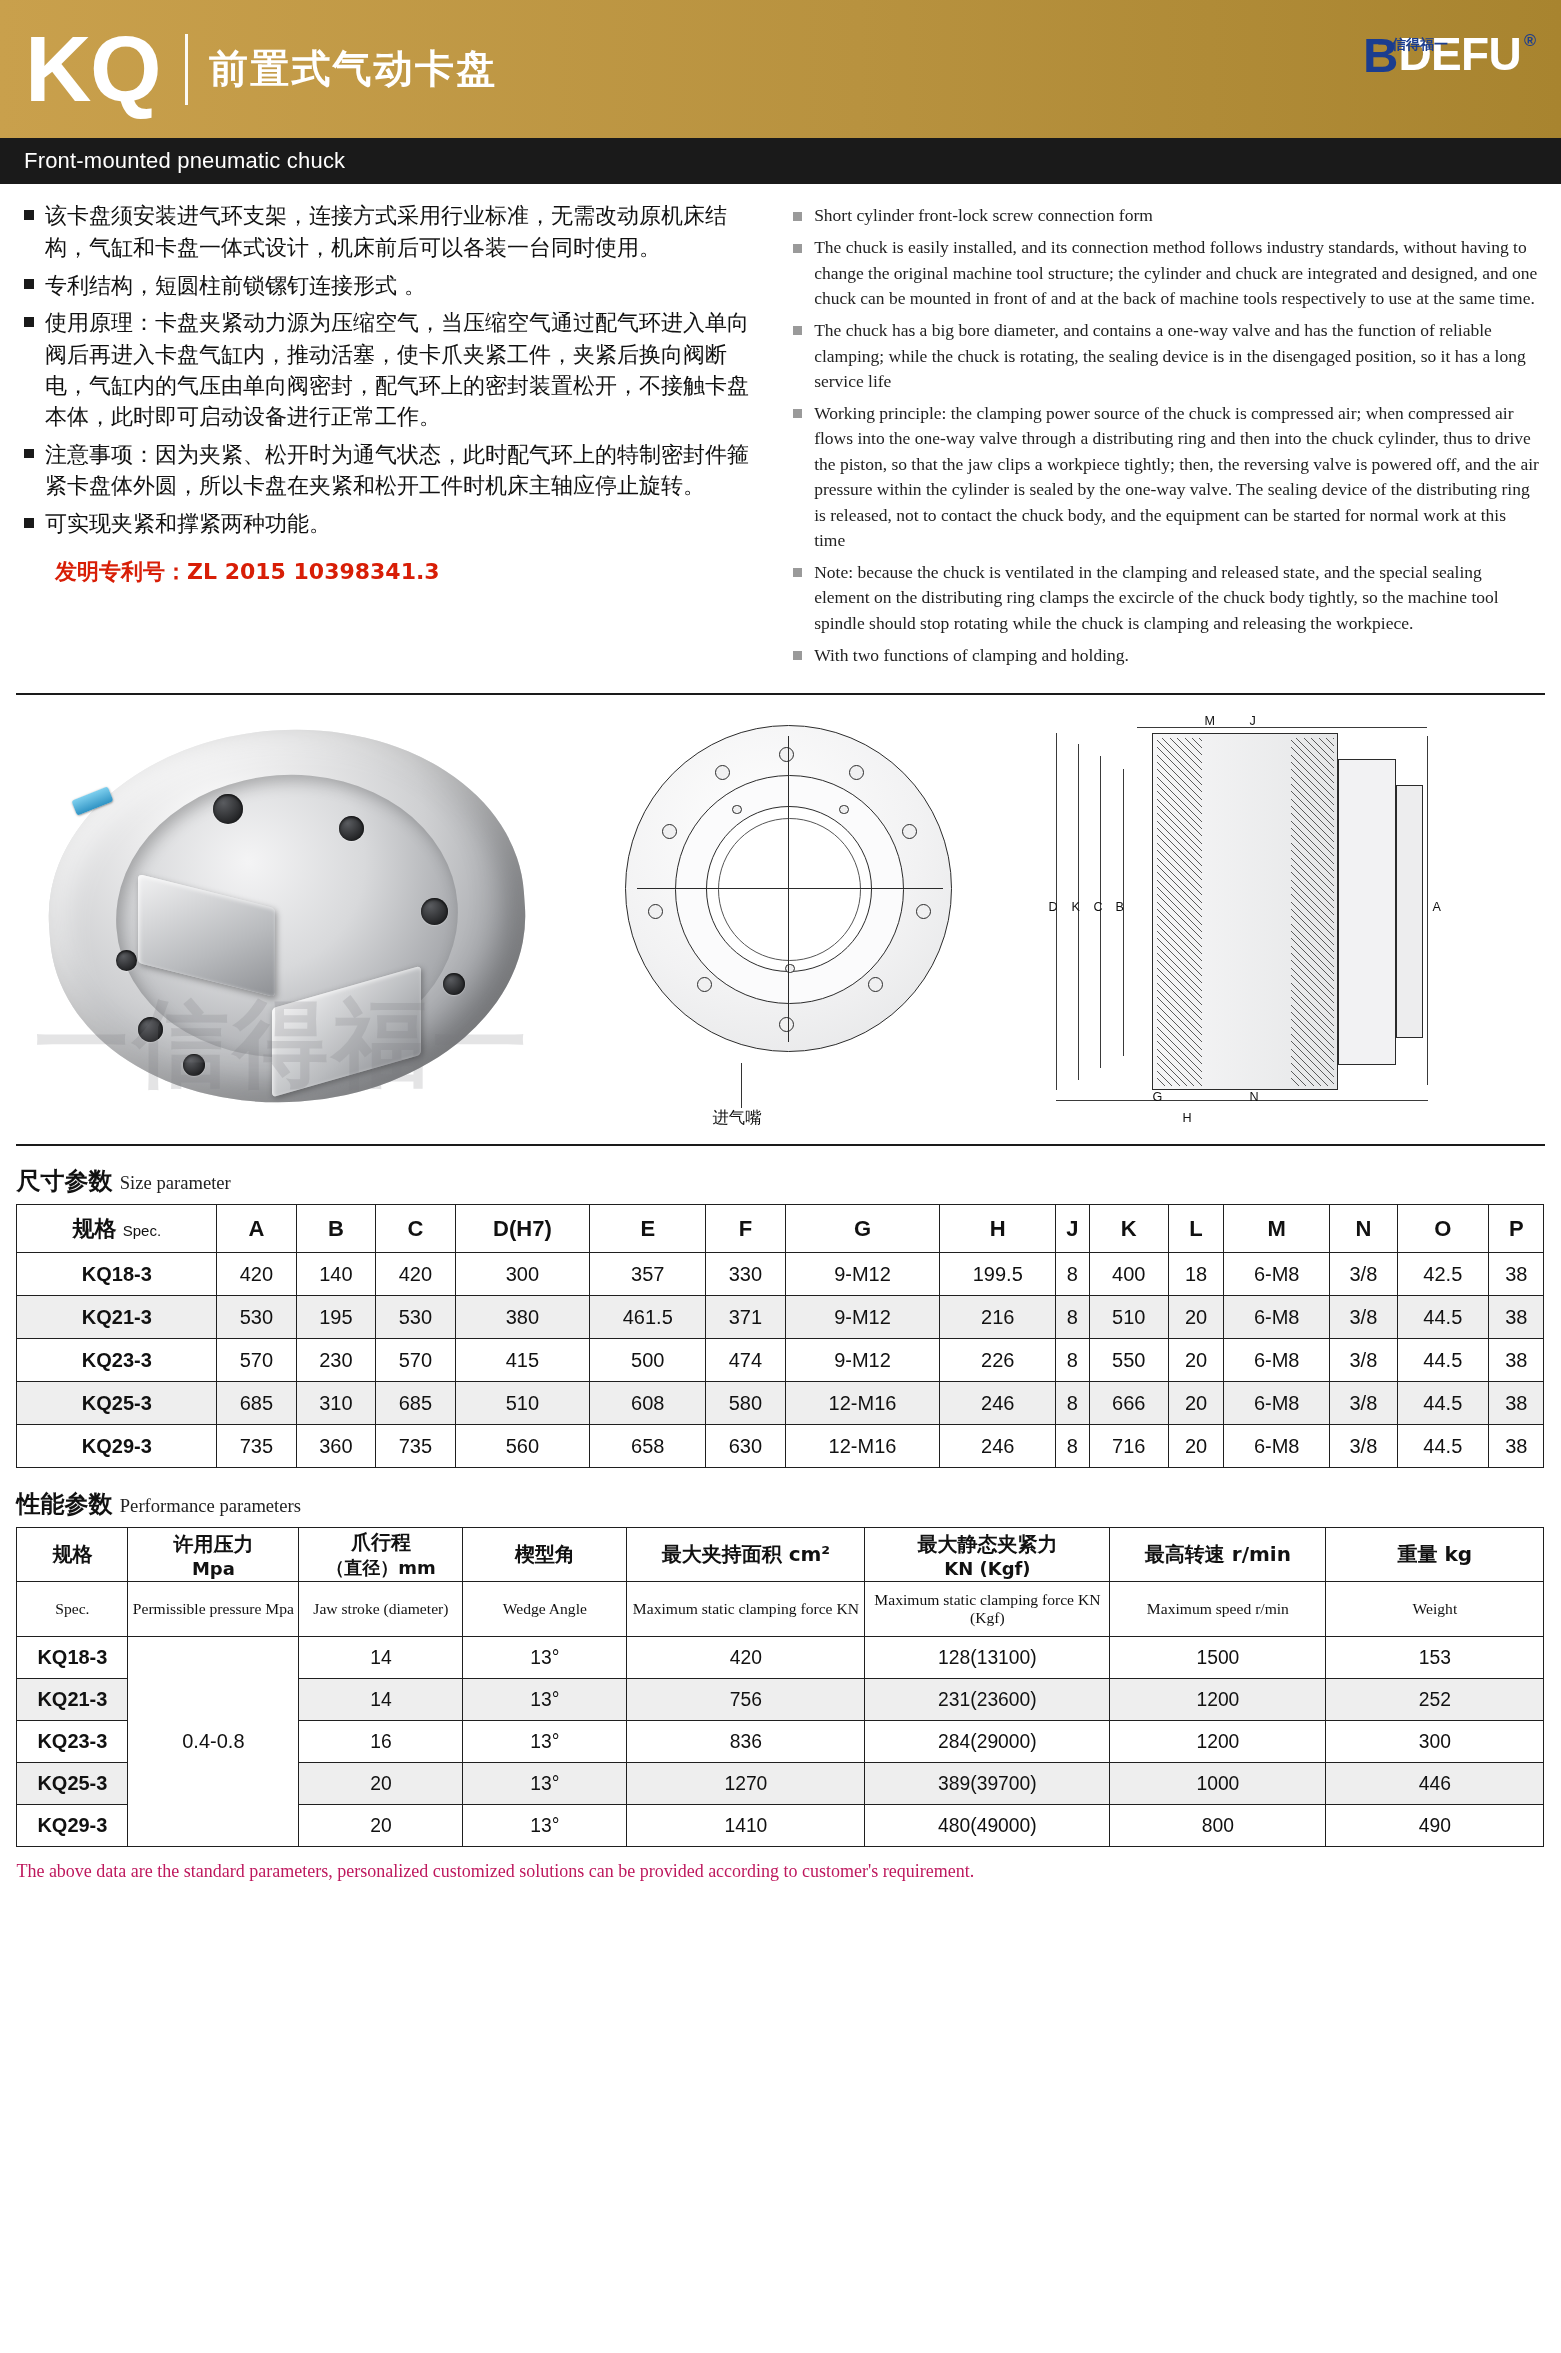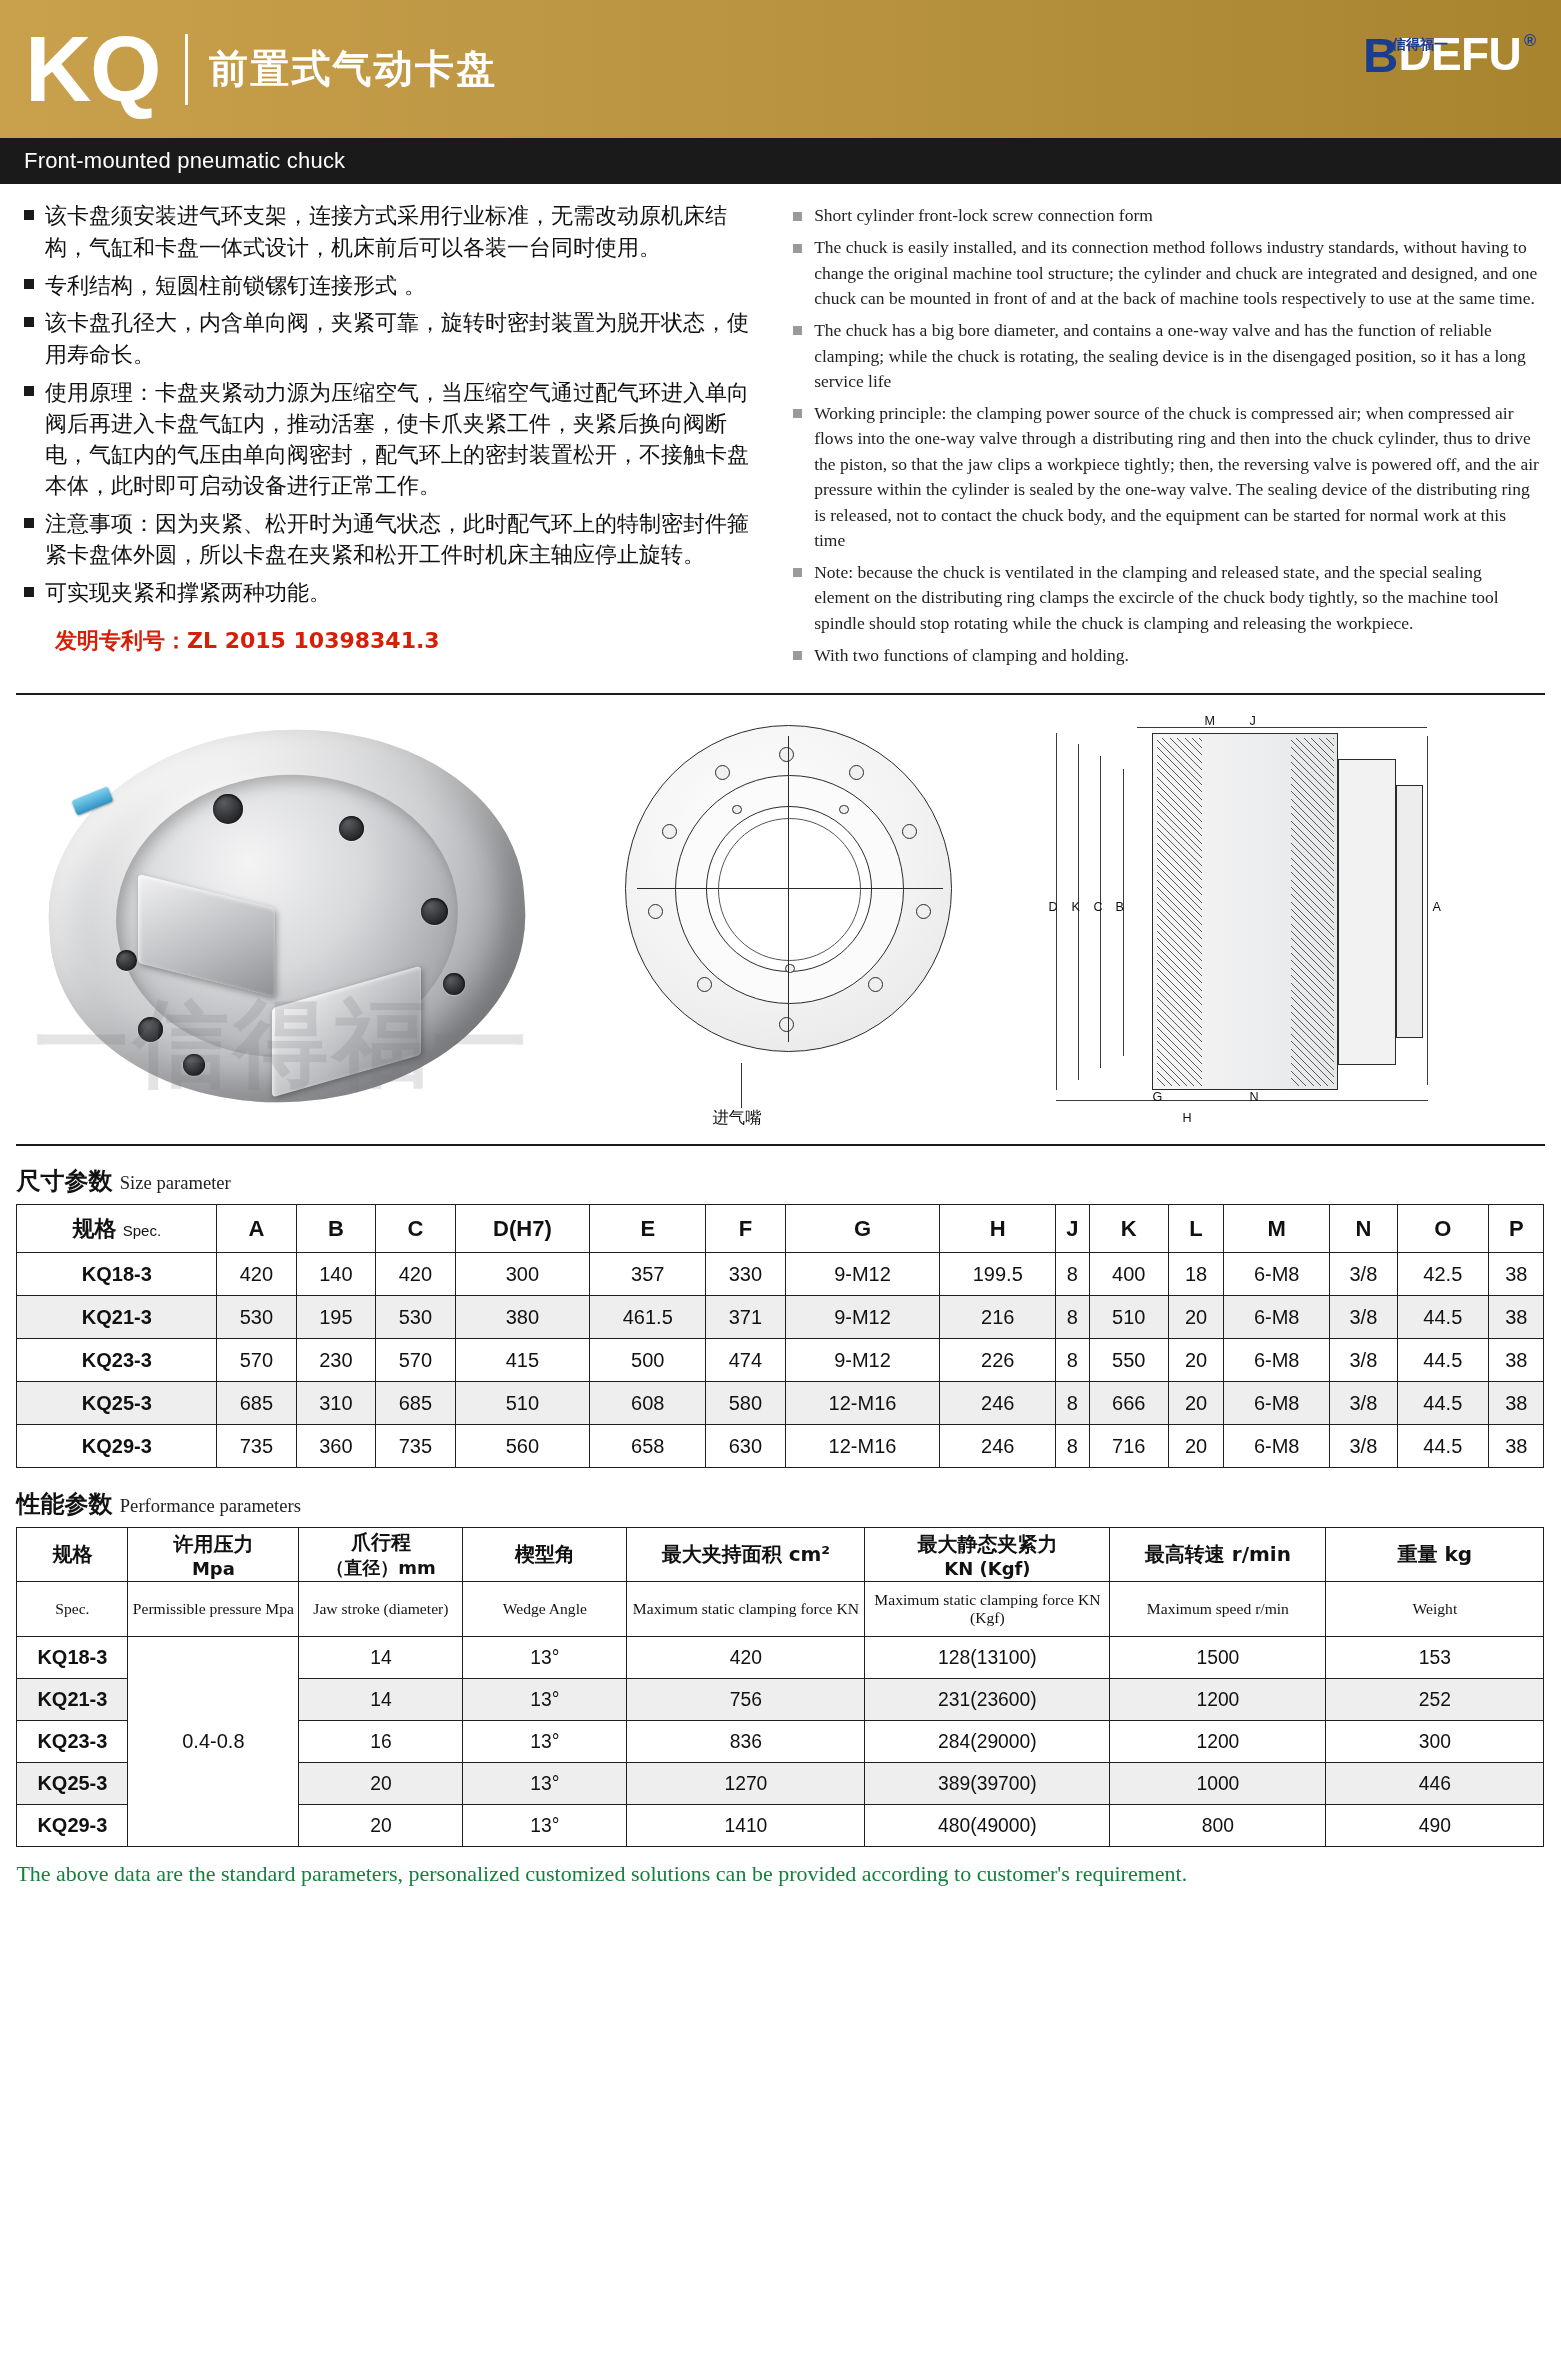--- a/index.html
+++ b/index.html
@@ -222,21 +222,21 @@
   .tbl-perf .r1 th .sub { display:block; font-size: 18px; font-weight:700;}
   .tbl-perf .r2 th { height: 55px; font-size: 15.6px; font-weight:400; font-family:"Liberation Serif", serif; line-height:1.15;}
   .tbl-perf td { height: 42px; }
   .tbl-perf tbody tr:nth-child(even) td { background:#eeeeee; }
   .tbl-perf td.spec { font-weight:700; font-size:20px; }
   .tbl-perf td.press { font-size: 20px; text-align: center; }
 
   
   .note { padding: 12px 16.4px 0 16.4px; }
   .note .cn { font-size: 19.3px; color:#111; font-family:"DejaVu Sans", sans-serif; font-weight:500;}
-  .note .en { font-size: 22px; color:#15803d; font-family:"Liberation Serif", serif; margin-top:1.5px;}
+  .note .en { font-size: 18px; color:#be185d; font-family:"Liberation Serif", serif; margin-top:1.5px;}
 </style>
 </head>
 <body>
 
 <div class="page">
 
   <div class="header">
     <div class="header-left">
       <div class="kq-logo">KQ</div>
       <div class="header-divider"></div>
@@ -252,21 +252,20 @@
 
   <div class="subheader">
     <span>Front-mounted pneumatic chuck</span>
   </div>
 
   <div class="features">
     <div class="col-cn">
       <ul class="bullets">
         <li>该卡盘须安装进气环支架，连接方式采用行业标准，无需改动原机床结构，气缸和卡盘一体式设计，机床前后可以各装一台同时使用。</li>
         <li>专利结构，短圆柱前锁镙钉连接形式 。</li>
-        <li>该卡盘孔径大，内含单向阀，夹紧可靠，旋转时密封装置为脱开状态，使用寿命长。</li>
         <li>使用原理：卡盘夹紧动力源为压缩空气，当压缩空气通过配气环进入单向阀后再进入卡盘气缸内，推动活塞，使卡爪夹紧工件，夹紧后换向阀断电，气缸内的气压由单向阀密封，配气环上的密封装置松开，不接触卡盘本体，此时即可启动设备进行正常工作。</li>
         <li>注意事项：因为夹紧、松开时为通气状态，此时配气环上的特制密封件箍紧卡盘体外圆，所以卡盘在夹紧和松开工件时机床主轴应停止旋转。</li>
         <li>可实现夹紧和撑紧两种功能。</li>
       </ul>
       <div class="patent">发明专利号：ZL 2015 10398341.3</div>
     </div>
     <div class="col-en">
       <ul class="bullets">
         <li>Short cylinder front-lock screw connection form</li>
         <li>The chuck is easily installed, and its connection method follows industry standards, without having to change the original machine tool structure; the cylinder and chuck are integrated and designed, and one chuck can be mounted in front of and at the back of machine tools respectively to use at the same time.</li>

